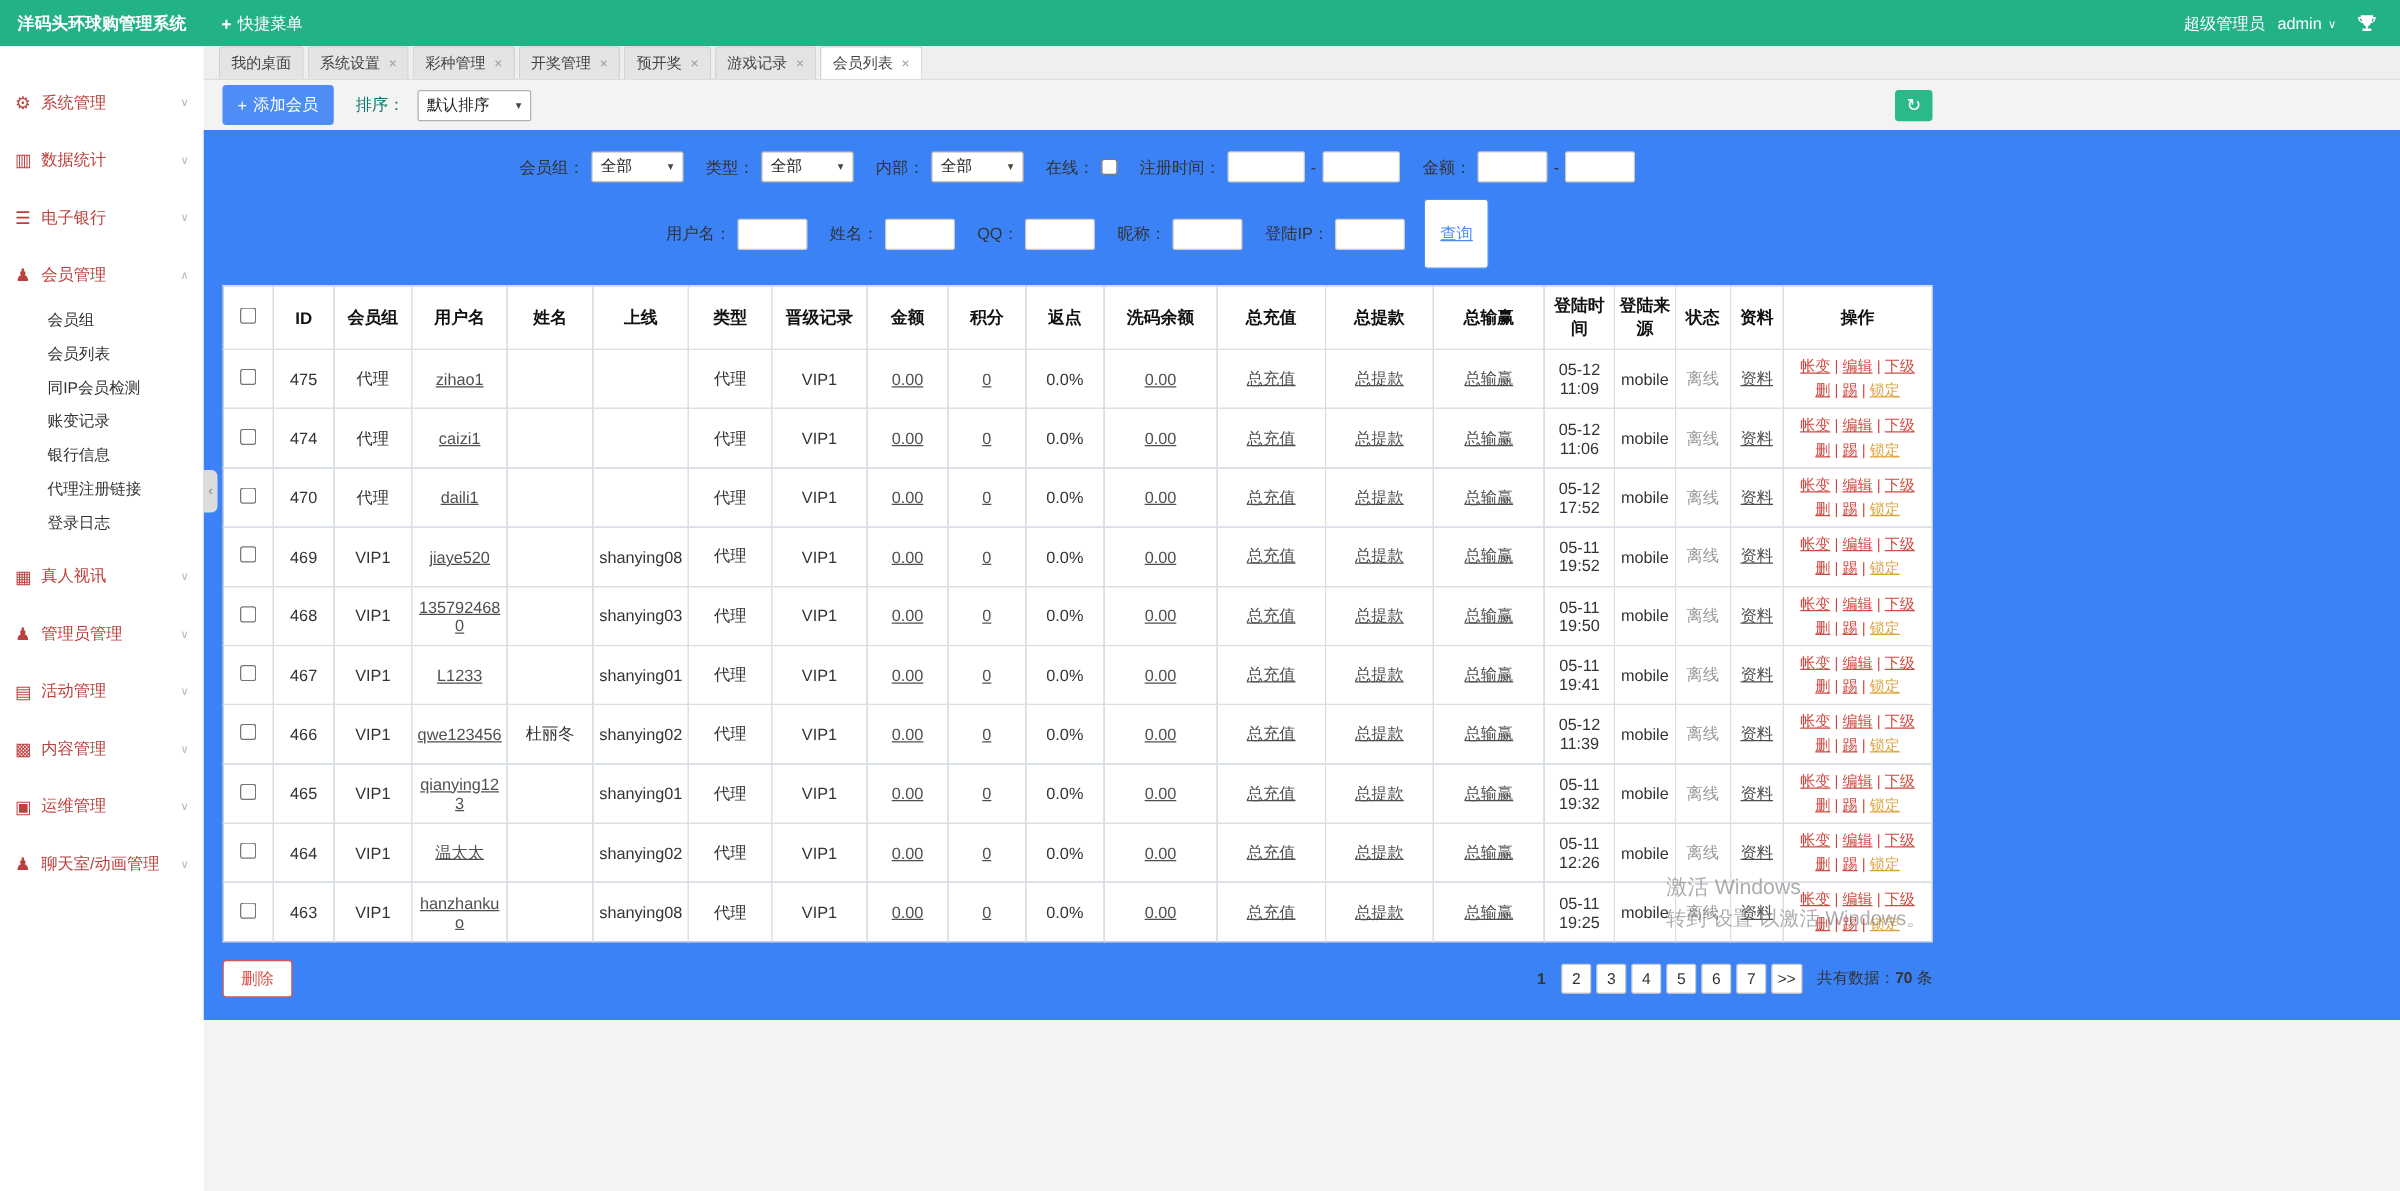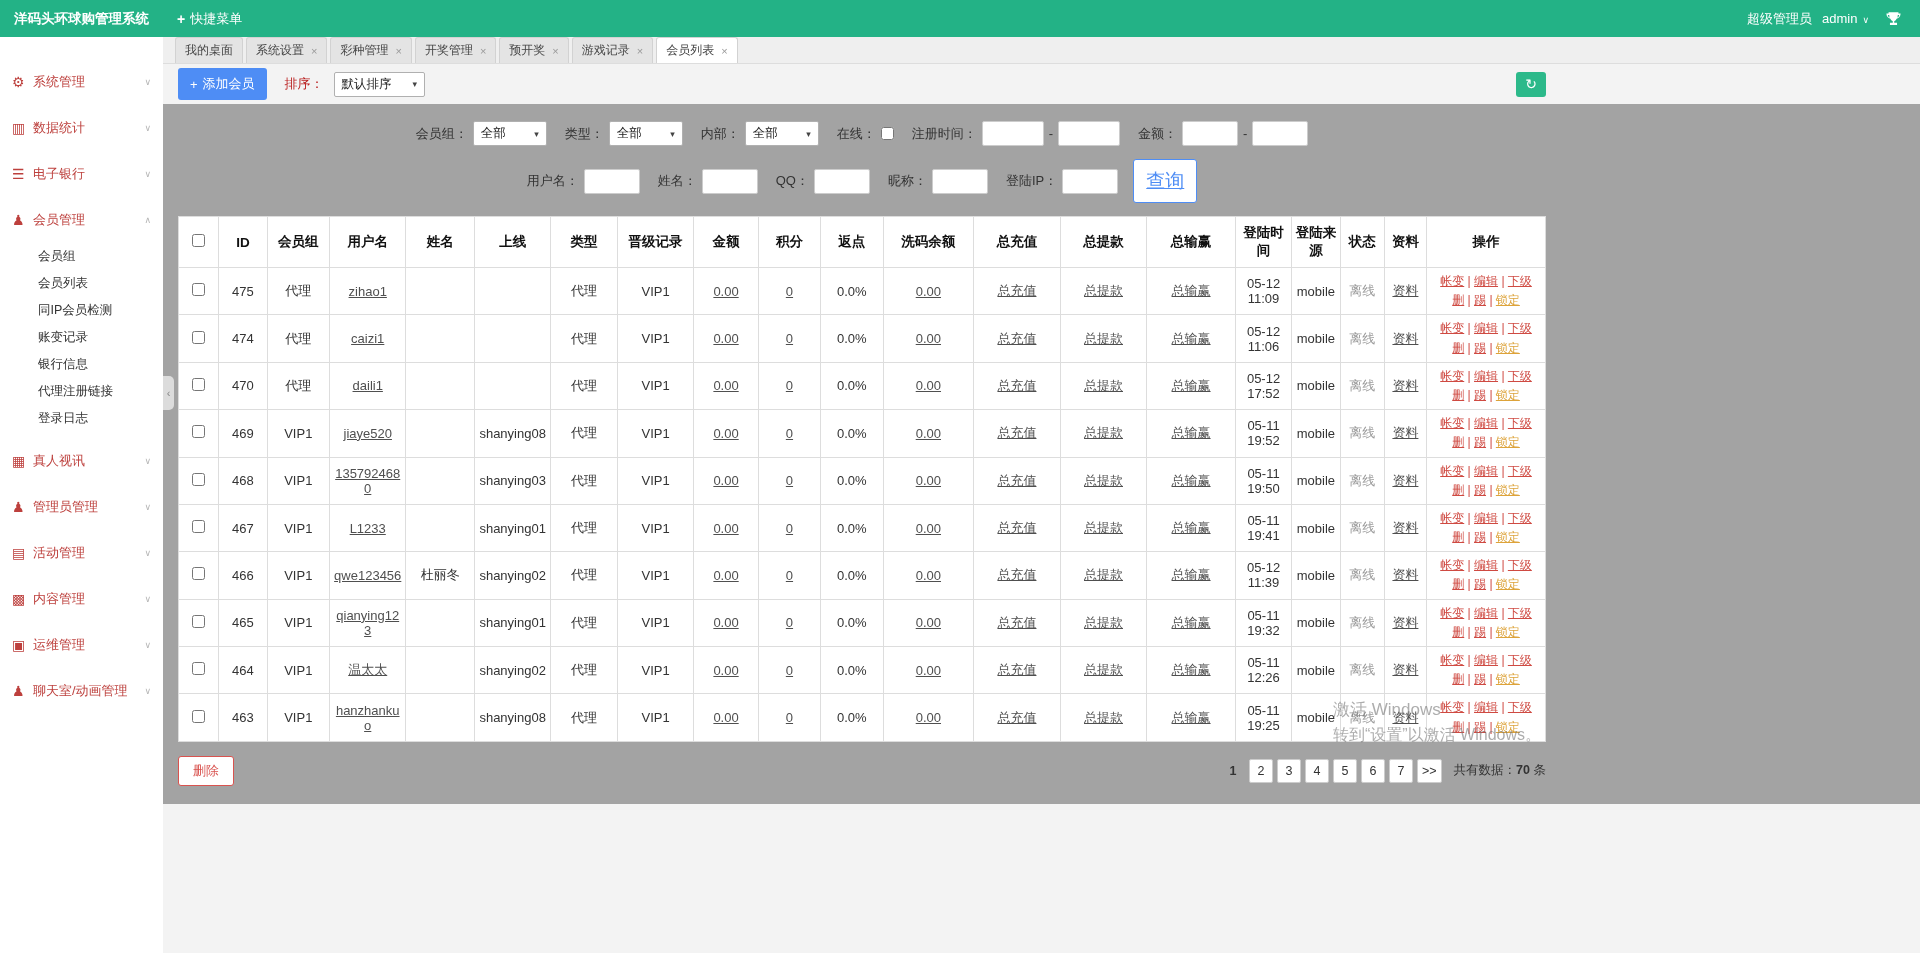--- a/index.html
+++ b/index.html
@@ -33,37 +33,37 @@
   .tabbar { height: 27px; background: #efefef; border-bottom: 1px solid #ddd; display: flex; align-items: flex-end; padding-left: 12px; gap: 3px; }
   .tab { height: 26px; display: flex; align-items: center; padding: 0 9px; background: #e4e4e4; border: 1px solid #d2d2d2; border-bottom: none;
     border-radius: 3px 3px 0 0; font-size: 12px; color: #444; cursor: pointer; gap: 7px; white-space: nowrap; }
   .tab.active { background: #fff; }
   .tab-x { color: #999; font-size: 11px; }
 
   
   .toolbar { width: 1368px; margin-left: 15px; display: flex; align-items: center; gap: 10px; padding: 7px 0; height: 40px; }
   .btn-add { background: #4e8df5; color: #fff; border: none; border-radius: 3px; font-size: 13px; padding: 7px 12px; cursor: pointer;
     display: flex; gap: 5px; align-items: center; font-family: inherit; }
-  .sort-lb { font-size: 13px; color: #b91c1c; margin-left: 8px; }
+  .sort-lb { font-size: 13px; color: #0f766e; margin-left: 8px; }
   .sel { display: inline-flex; align-items: center; justify-content: space-between; background: #fff; border: 1px solid #b0b0b0; border-radius: 2px;
     height: 25px; padding: 0 7px; font-size: 12.5px; color: #222; min-width: 74px; cursor: pointer; gap: 21px; }
   .sel .arr { font-size: 9px; color: #444; }
   .sp { flex: 1; }
   .btn-refresh { width: 30px; height: 25px; background: #2cb98a; color: #fff; border: none; border-radius: 3px; font-size: 14px; cursor: pointer; line-height: 1; }
 
   
-  .panel { background: #a3a3a3; padding: 4px 0 18px; }
+  .panel { background: #3b82f6; padding: 4px 0 18px; }
   .cwrap { width: 1368px; margin-left: 15px; }
   .frow { display: flex; justify-content: center; align-items: center; gap: 5px; font-size: 13px; color: #333; margin: 13px 0; }
   .lb { margin-left: 13px; white-space: nowrap; }
   .frow .lb:first-child { margin-left: 0; }
   .ipt { height: 25px; border: 1px solid #ccc; border-radius: 2px; width: 62px; font-size: 12px; padding: 0 4px; background: #fff; }
   .ipt-s { width: 56px; }
   .cb { width: 13px; height: 13px; }
-  .btn-query { background: #fff; color: #4e8df5; border: 1px solid #4e8df5; border-radius: 3px; font-size: 19px; padding: 8px 12px;
+  .btn-query { background: #fff; color: #4e8df5; border: 1px solid #4e8df5; border-radius: 3px; font-size: 13px; padding: 18px 12px;
     cursor: pointer; margin-left: 10px; font-family: inherit; text-decoration: underline; }
 
   
   table { table-layout: fixed; width: 100%; border-collapse: collapse; font-size: 13px; }
   th { border: 1px solid #ddd; padding: 7px 2px; font-size: 13.5px; color: #111; font-weight: bold; text-align: center; background: #fff; }
   td { border: 1px solid #ddd; padding: 5px 3px; text-align: center; color: #333; word-wrap: break-word; background: #fff; }
   .brk { word-break: break-all; }
   .lnk { color: #4f4f4f; text-decoration: underline; cursor: pointer; }
   .status { color: #9a9a9a; }
   .opscell { font-size: 12px; line-height: 1.6; padding: 4px 2px; }

